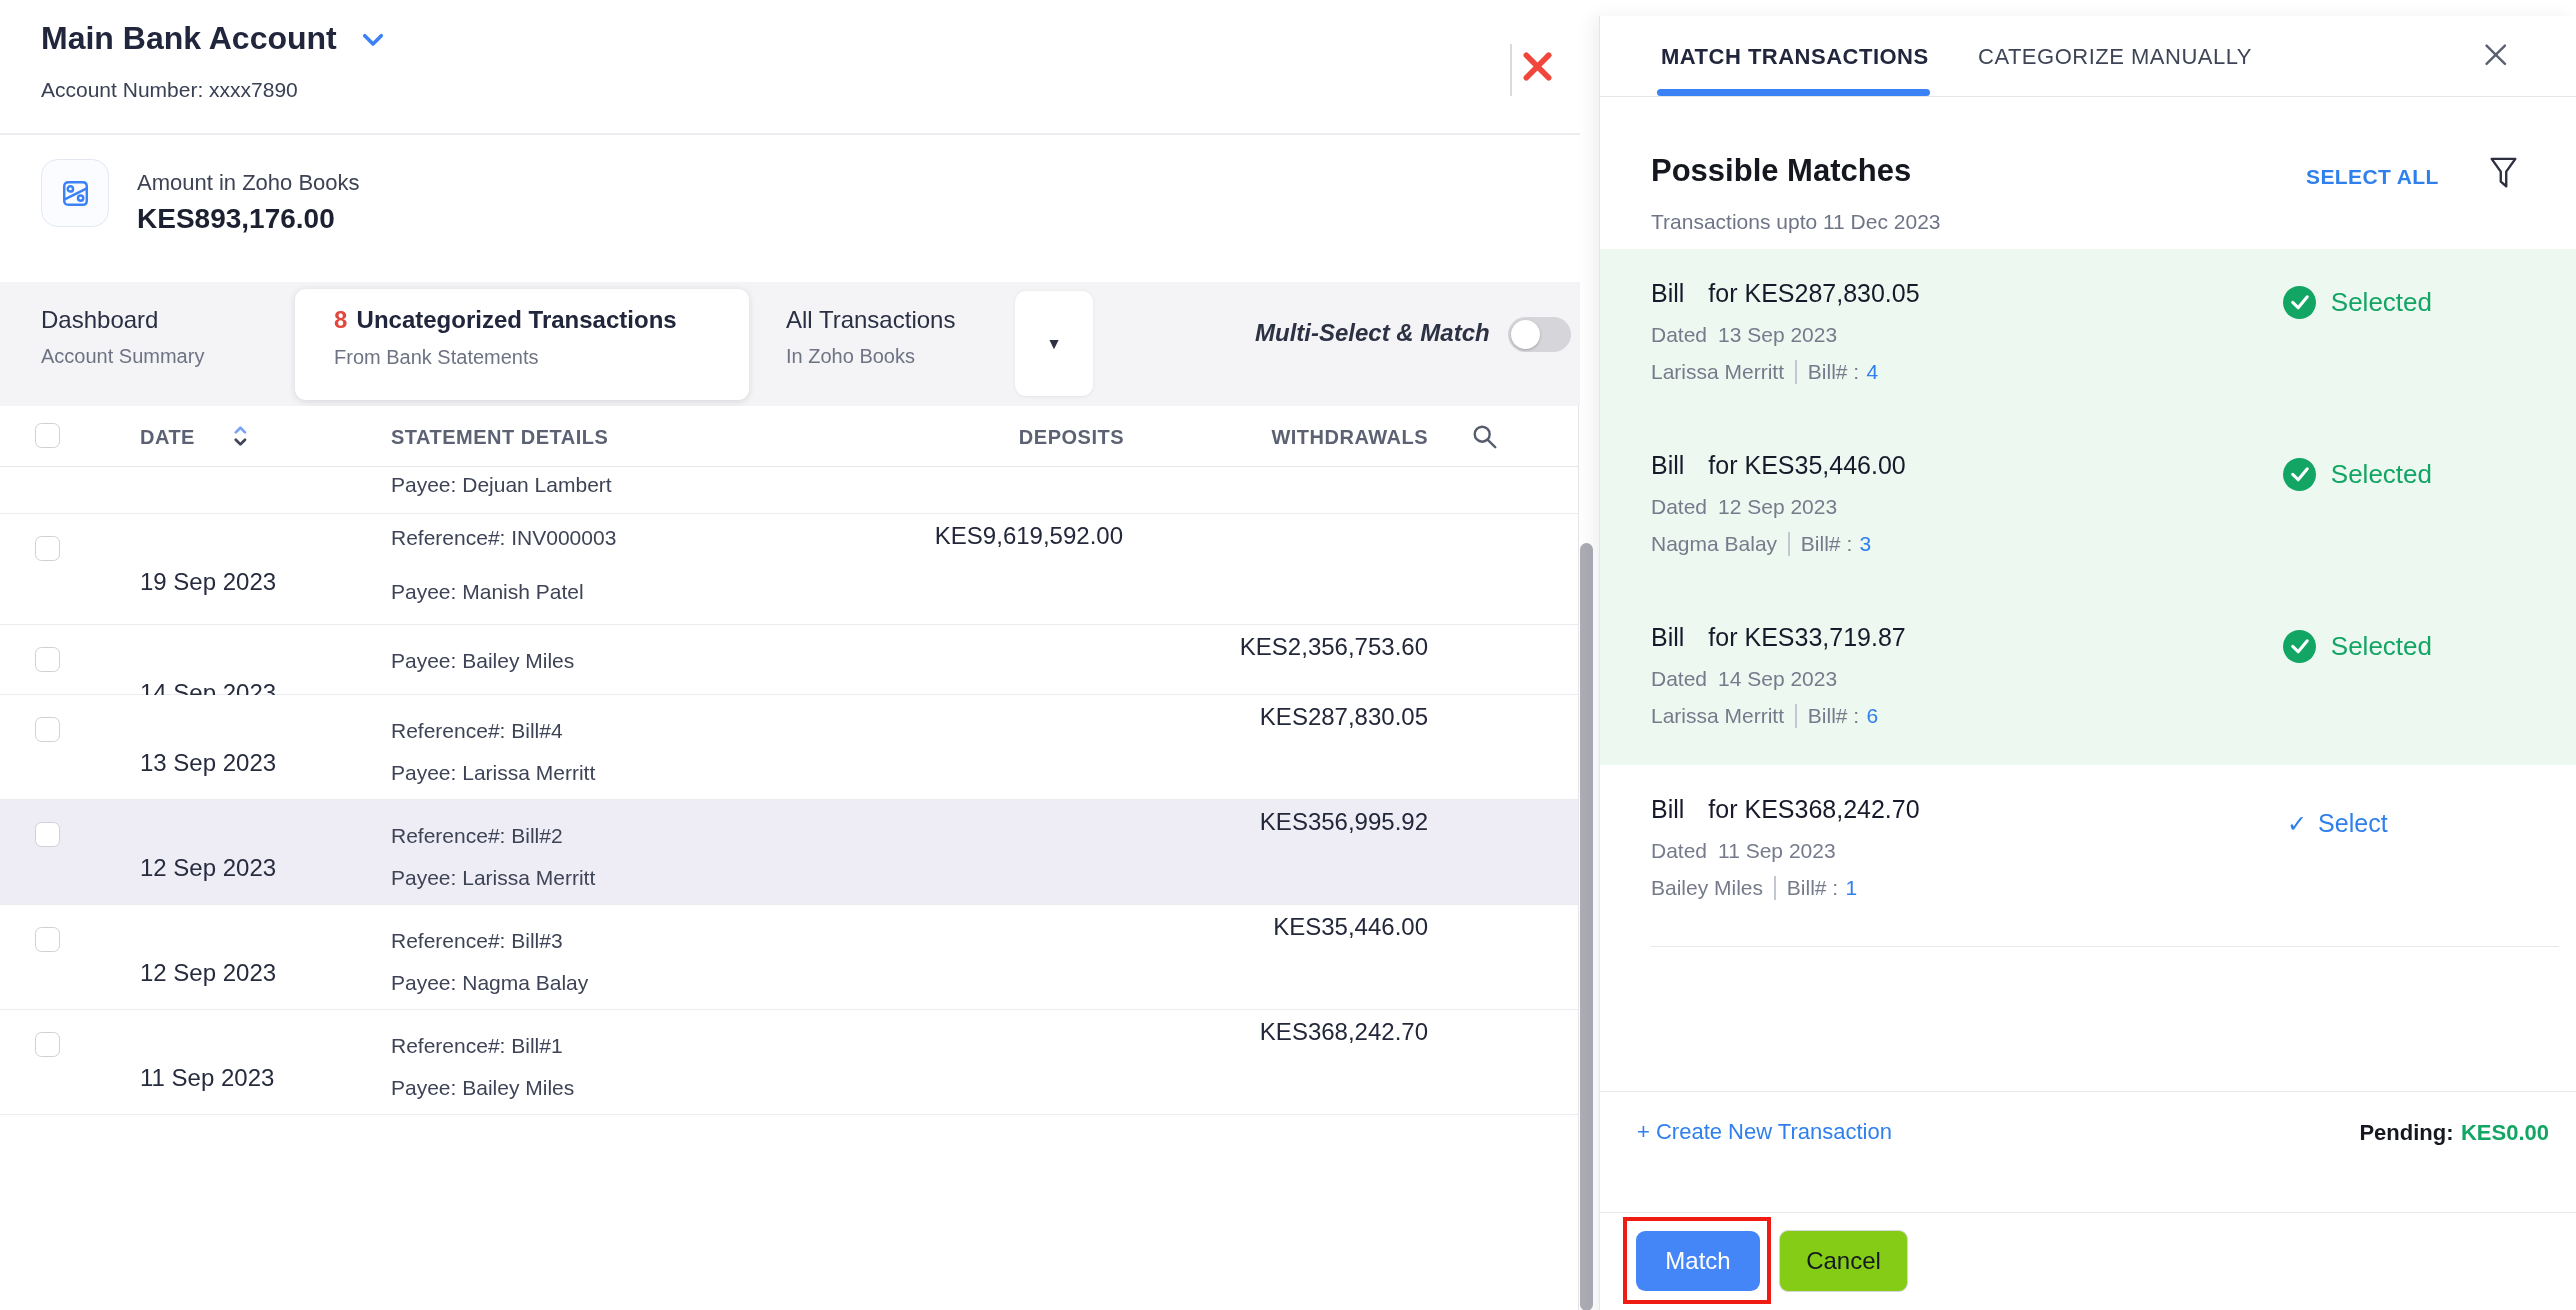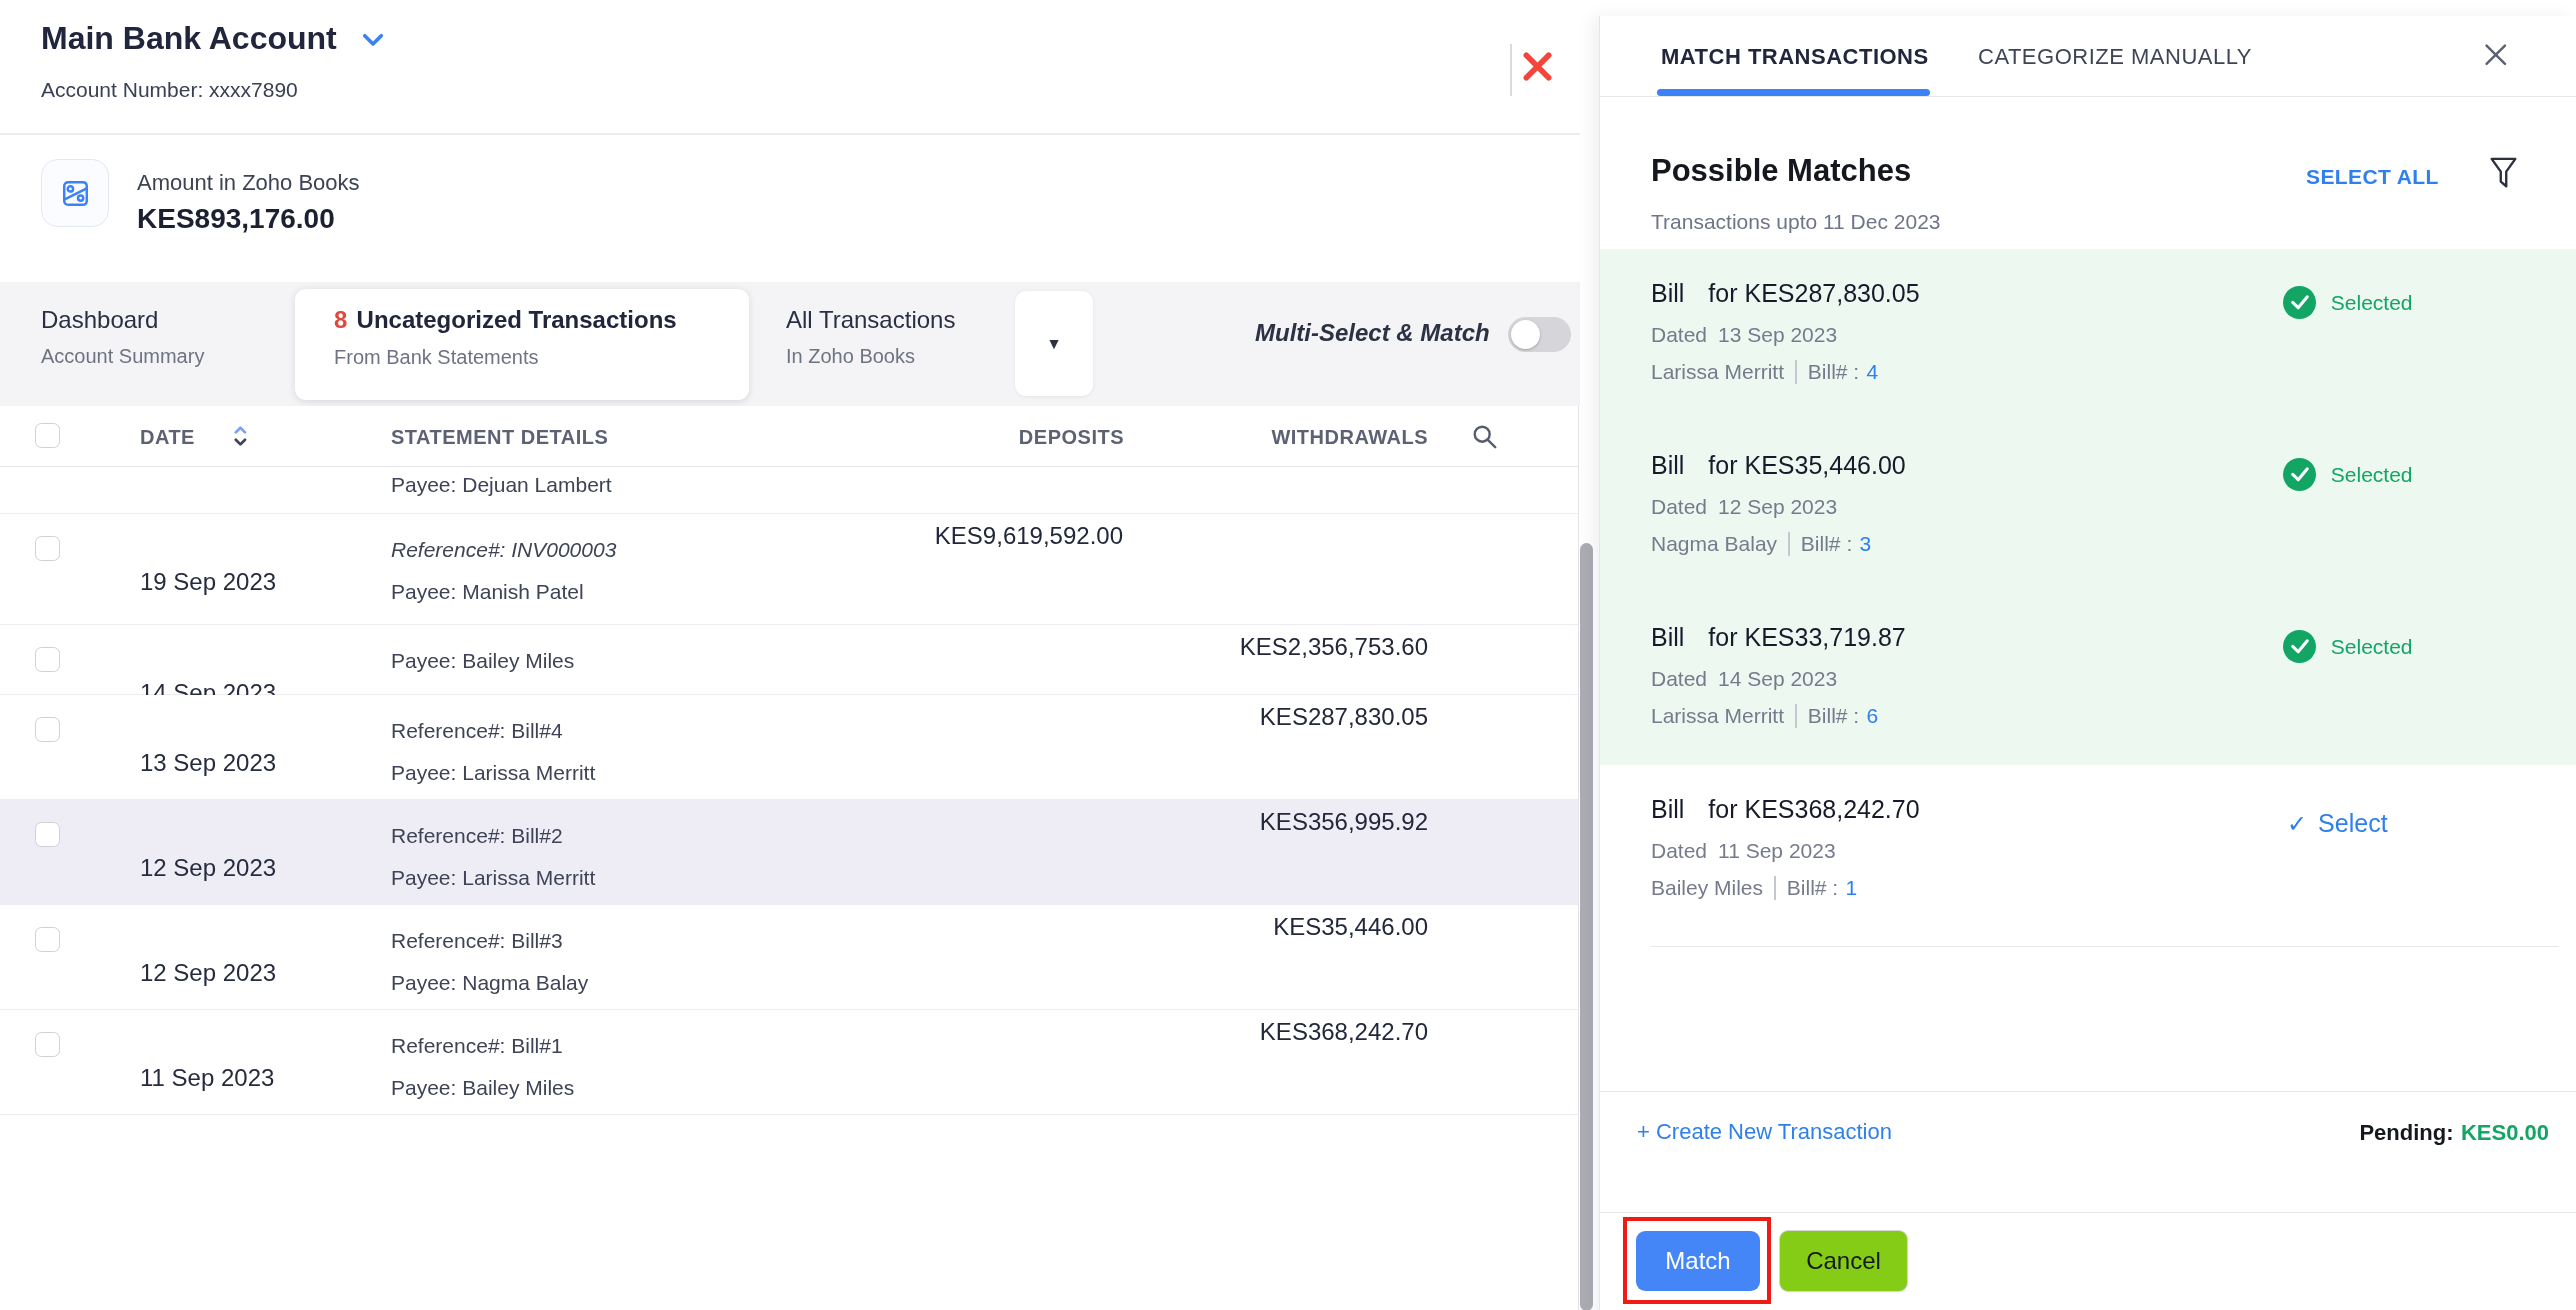--- a/index.html
+++ b/index.html
@@ -90,21 +90,21 @@
   .m-title .m-amount { margin-left:24px; }
   .m-dated { position:absolute; left:51px; top:74px; font-size:21px; color:#767b8c; }
   .m-dated .dval { margin-left:11px; }
   .m-payee { position:absolute; left:51px; top:111px; font-size:21px; color:#767b8c; display:flex; align-items:center; }
   .m-payee .vsep { display:inline-block; width:1.8px; height:24px; background:#c4c7d2; margin:0 11px; }
   .m-payee .bill-no { color:var(--accent-blue,#2f80ed); margin-left:7.4px; }
   .m-badge { position:absolute; left:683px; top:37px; display:flex; align-items:center; cursor:pointer; }
   .m-badge .circ { width:33px; height:33px; border-radius:50%; background:var(--green,#12a564);
     display:flex; align-items:center; justify-content:center; }
   .m-badge .circ svg { display:block; }
-  .m-badge .sel-text { margin-left:14.8px; font-size:21px; color:var(--green,#12a564); }
+  .m-badge .sel-text { margin-left:14.8px; font-size:26px; color:var(--green,#12a564); }
   .m-select { position:absolute; left:687px; top:44px; display:flex; align-items:center;
     color:var(--accent-blue,#2f80ed); cursor:pointer; }
   .m-select .chk { font-size:24px; margin-right:11px; }
   .m-select .sel-text { font-size:25px; }
 
   #footer-divider-1 { left:0; top:1075px; width:977px; height:0.9px; background:#e7e7ec; }
   #create-link { left:37px; top:1103px; font-size:22px; color:var(--accent-blue,#2f80ed); cursor:pointer; }
   #pending { left:0; top:1104px; width:949px; text-align:right; font-size:22px; }
   #pending .plabel { color:#15181f; font-weight:600; }
   #pending .pvalue { color:var(--green,#12a564); font-weight:600; margin-left:7.4px; }
@@ -193,21 +193,21 @@
     </span>
   </div>
 
   <div class="abs" id="rows-container">
     <div id="partial-row">
       <span class="payee">Payee: Dejuan Lambert</span>
     </div>
   <div class="trow" style="height: 111px;">
         <span class="checkbox" style="left: 35px; top: 22px;"></span>
         <span class="date">19 Sep 2023</span>
-        <span class="ref" style="top: 24px; font-style: italic;">Reference#: INV000003</span>
+        <span class="ref" style="top: 12px;">Reference#: INV000003</span>
         <span class="payee" style="top: 66px;">Payee: Manish Patel</span>
         <span class="amt dep">KES9,619,592.00</span>
       </div>
       <div class="trow" style="height: 70px;">
         <span class="checkbox" style="left: 35px; top: 22px;"></span>
         <span class="date">14 Sep 2023</span>
         <span class="payee" style="top: 24px;">Payee: Bailey Miles</span>
         <span class="amt wd">KES2,356,753.60</span>
       </div>
       <div class="trow" style="height: 105px;">

